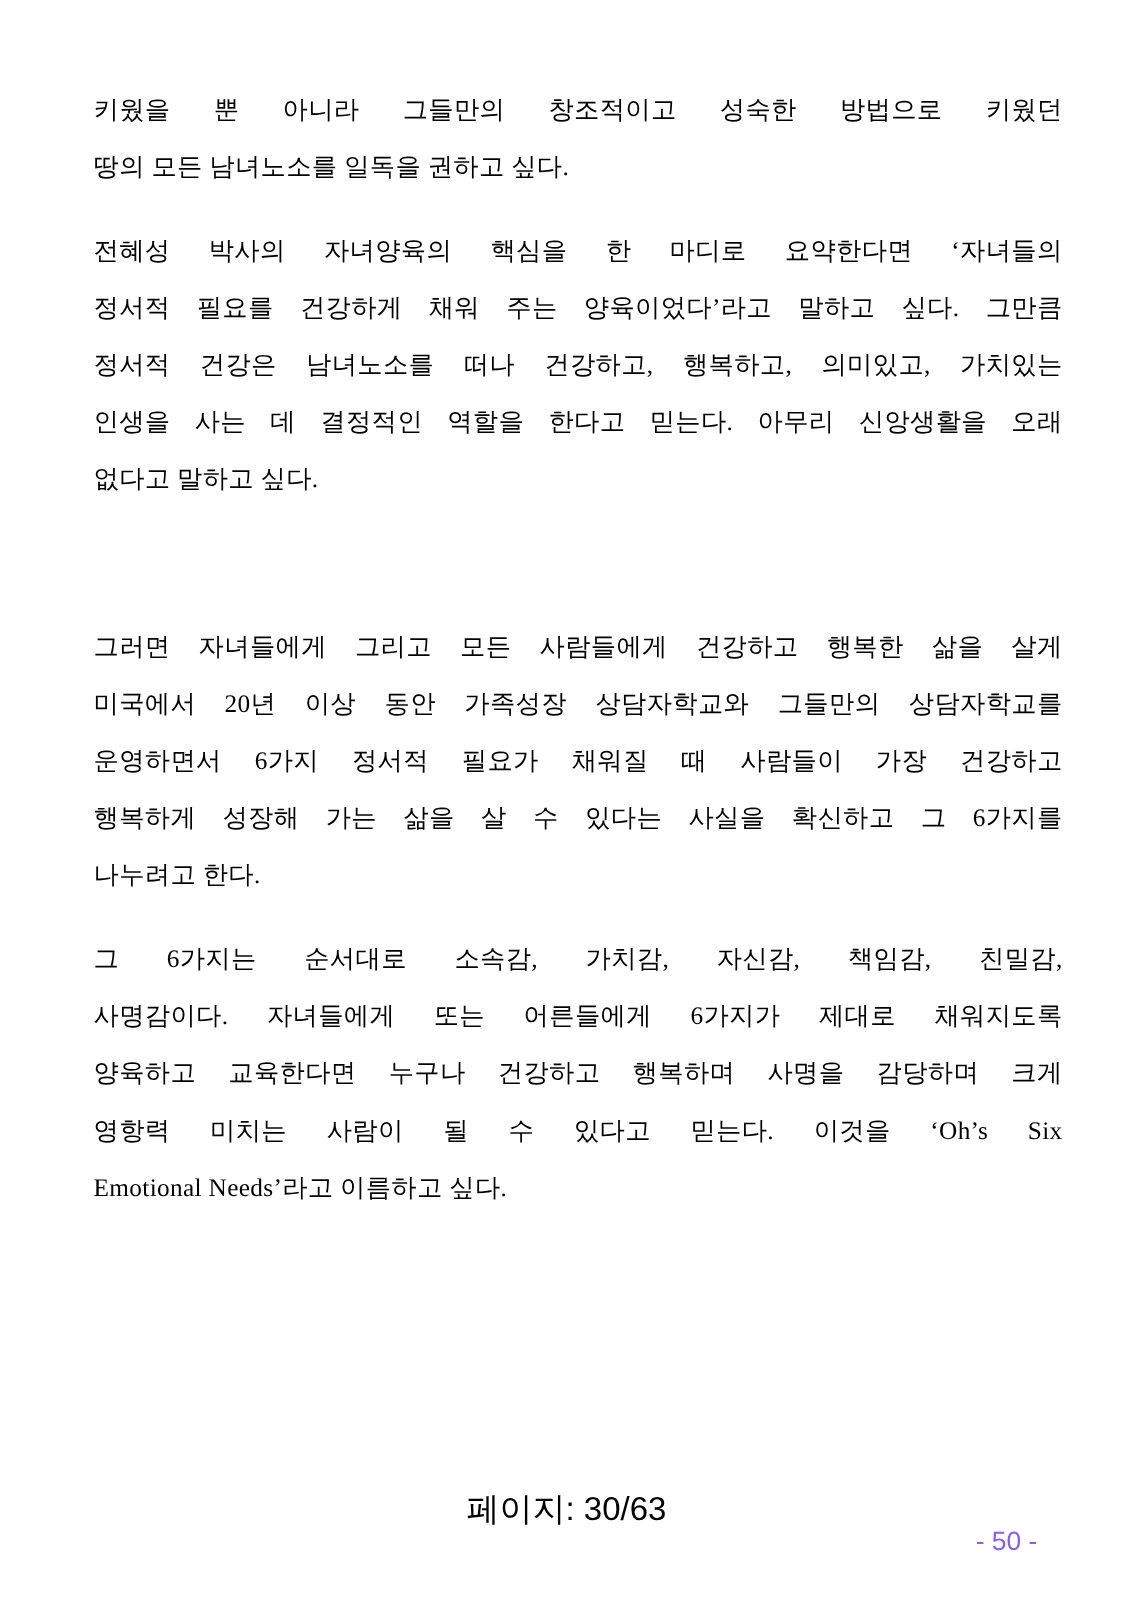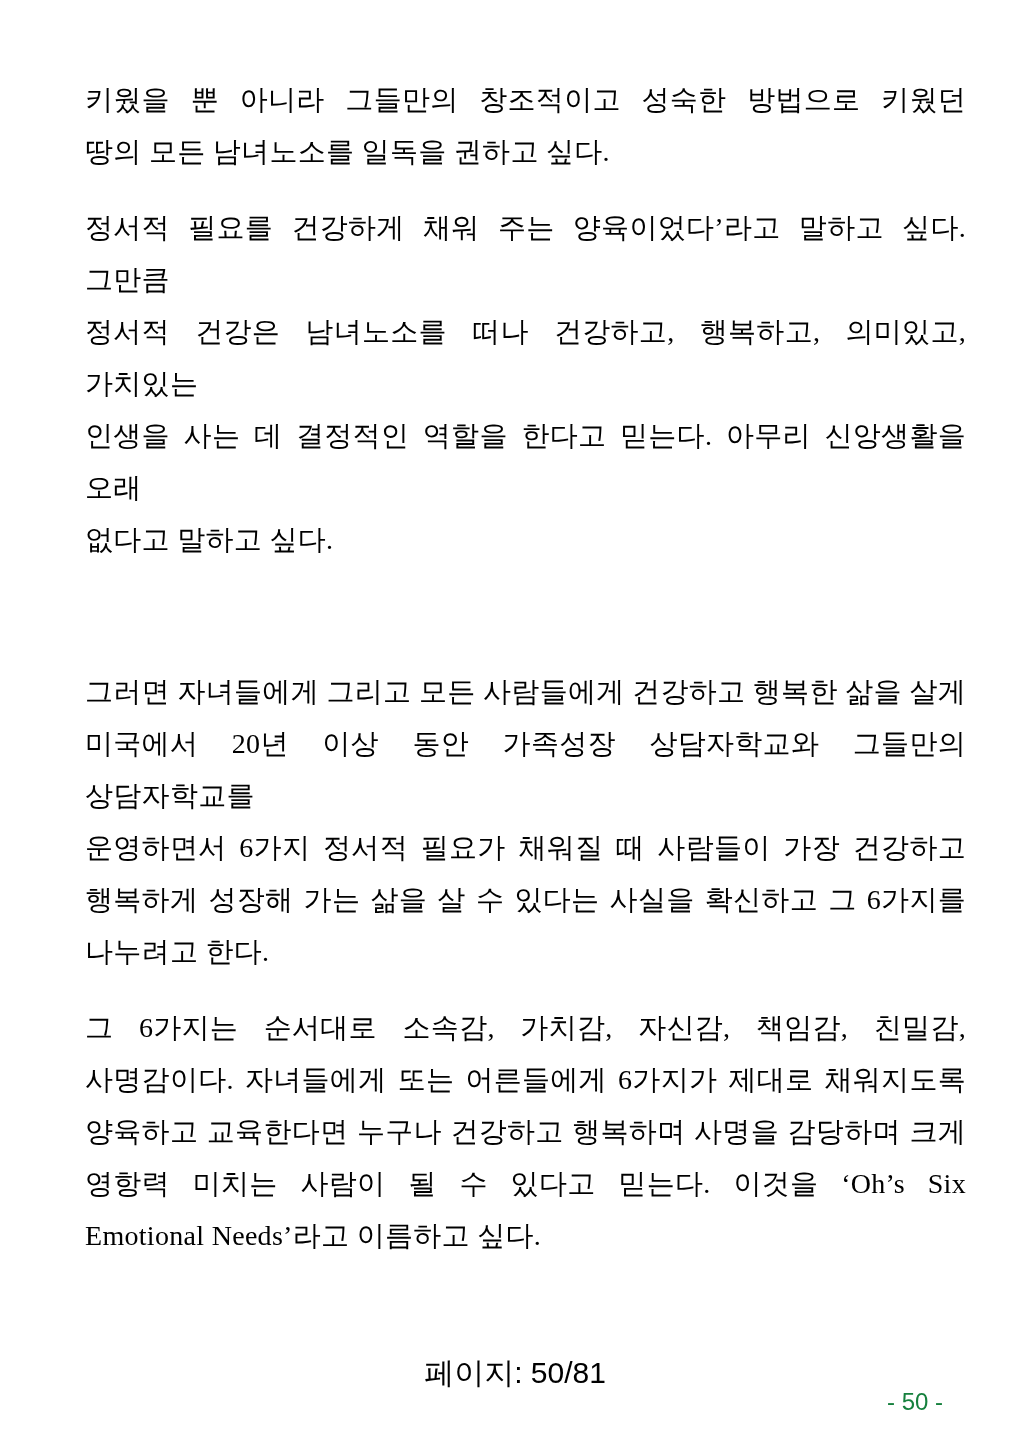--- a/index.html
+++ b/index.html
@@ -13,21 +13,21 @@
     overflow: hidden;
   }
   .content {
     position: absolute;
     left: 85px;
     top: 74px;
     width: 881px;
   }
   .paragraph { margin: 0 0 24px 0; }
   .line {
-    font-size: 28px;
+    font-size: 23px;
     line-height: 52px;
     letter-spacing: 0.3px;
     word-break: keep-all;
     text-align: justify;
     text-align-last: justify;
     -moz-text-align-last: justify;
   }
   .line.last {
     text-align-last: left;
     -moz-text-align-last: left;
@@ -43,33 +43,34 @@
     line-height: 38px;
     color: #000000;
   }
   .footer-right {
     position: absolute;
     top: 1388px;
     right: 87px;
     font-family: "Liberation Sans", "DejaVu Sans", sans-serif;
     font-size: 24px;
     line-height: 28px;
-    color: #15803d;
+    color: #8b5cf6;
   }
 </style>
 </head>
 <body>
 
 <div class="page">
   <div class="content">
       <div class="paragraph">
         <div class="line">키웠을 뿐 아니라 그들만의 창조적이고 성숙한 방법으로 키웠던</div>
         <div class="line last">땅의 모든 남녀노소를 일독을 권하고 싶다.</div>
       </div>
       <div class="paragraph">
+        <div class="line">전혜성 박사의 자녀양육의 핵심을 한 마디로 요약한다면 ‘자녀들의</div>
         <div class="line">정서적 필요를 건강하게 채워 주는 양육이었다’라고 말하고 싶다. 그만큼</div>
         <div class="line">정서적 건강은 남녀노소를 떠나 건강하고, 행복하고, 의미있고, 가치있는</div>
         <div class="line">인생을 사는 데 결정적인 역할을 한다고 믿는다. 아무리 신앙생활을 오래</div>
         <div class="line last">없다고 말하고 싶다.</div>
       </div>
       <div class="paragraph">
         <div class="line last">&nbsp;</div>
       </div>
       <div class="paragraph">
         <div class="line">그러면 자녀들에게 그리고 모든 사람들에게 건강하고 행복한 삶을 살게</div>
@@ -79,15 +80,15 @@
         <div class="line last">나누려고 한다.</div>
       </div>
       <div class="paragraph">
         <div class="line">그 6가지는 순서대로 소속감, 가치감, 자신감, 책임감, 친밀감,</div>
         <div class="line">사명감이다. 자녀들에게 또는 어른들에게 6가지가 제대로 채워지도록</div>
         <div class="line">양육하고 교육한다면 누구나 건강하고 행복하며 사명을 감당하며 크게</div>
         <div class="line">영항력 미치는 사람이 될 수 있다고 믿는다. 이것을 ‘Oh’s Six</div>
         <div class="line last">Emotional Needs’라고 이름하고 싶다.</div>
       </div>
     </div>
-  <div class="footer-center">페이지: 50/81</div>
+  <div class="footer-center">페이지: 30/63</div>
   <div class="footer-right">- 50 -</div>
 </div>
 
 </body></html>

